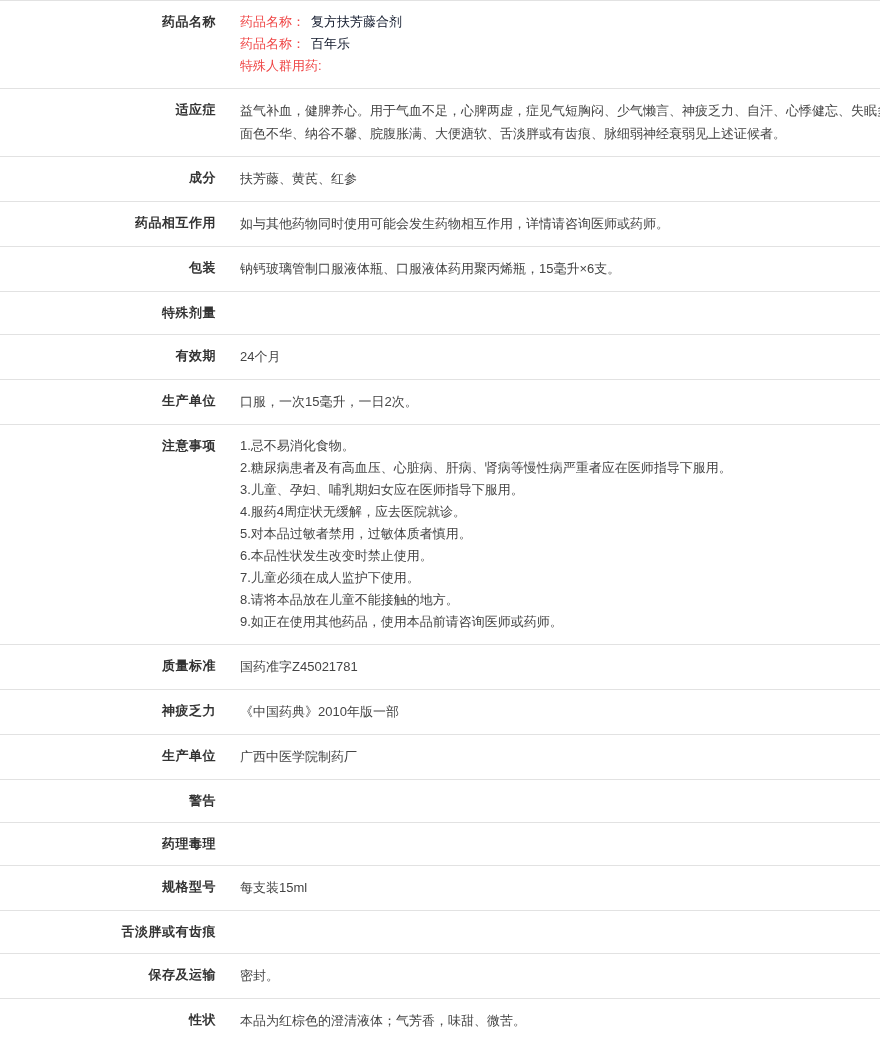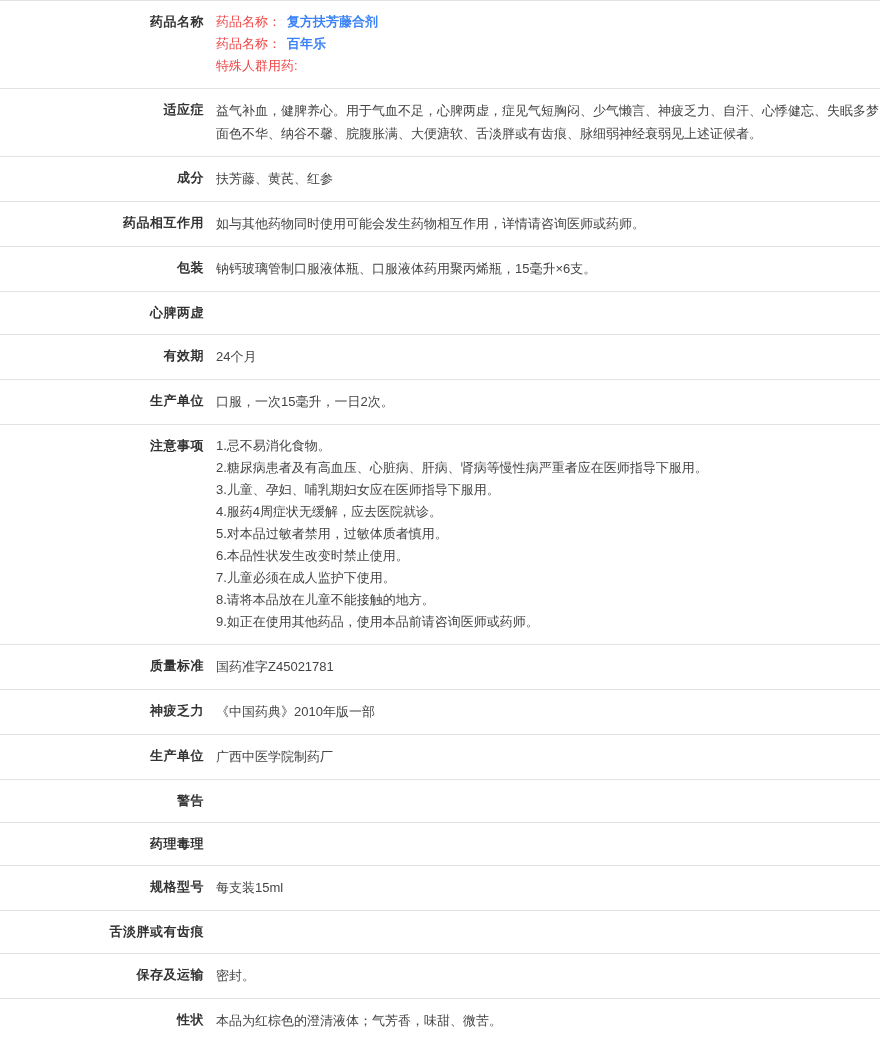--- a/index.html
+++ b/index.html
@@ -22,21 +22,21 @@
     width: 880px;
     border-collapse: collapse;
     table-layout: fixed;
   }
   table.drug-table tr {
     border-top: 1px solid #e2e2e2;
     border-bottom: 1px solid #e2e2e2;
   }
   table.drug-table td {
     vertical-align: top;
-    padding: 10px 8px 11px 4px;
+    padding: 10px 8px 11px 16px;
     line-height: 21px;
   }
   td.label-cell {
     width: 200px;
     text-align: right;
     font-weight: bold;
     color: #333333;
     padding-right: 14px;
     white-space: nowrap;
     letter-spacing: 0.5px;
@@ -50,23 +50,22 @@
   }
   .sub-line {
     color: #9a9a9a;
     line-height: 22px;
     white-space: nowrap;
   }
   .sub-line .sub-label {
     color: #ef4444;
   }
   .sub-line .sub-val {
-    color: #3b82f6;
+    color: #0f172a;
     margin-left: 6px;
-    font-weight: bold;
   }
   .num-line {
     display: block;
     line-height: 22px;
   }
   .empty-cell {
     min-height: 21px;
   }
   .multiline {
     line-height: 23px;
@@ -104,21 +103,21 @@
             <div class="empty-cell multiline">如与其他药物同时使用可能会发生药物相互作用，详情请咨询医师或药师。</div>
           </td>
         </tr>
         <tr>
           <td class="label-cell">包装</td>
           <td class="value-cell">
             <div class="empty-cell multiline">钠钙玻璃管制口服液体瓶、口服液体药用聚丙烯瓶，15毫升×6支。</div>
           </td>
         </tr>
         <tr>
-          <td class="label-cell">心脾两虚</td>
+          <td class="label-cell">特殊剂量</td>
           <td class="value-cell">
             <div class="empty-cell multiline"></div>
           </td>
         </tr>
         <tr>
           <td class="label-cell">有效期</td>
           <td class="value-cell">
             <div class="empty-cell multiline">24个月</div>
           </td>
         </tr>

